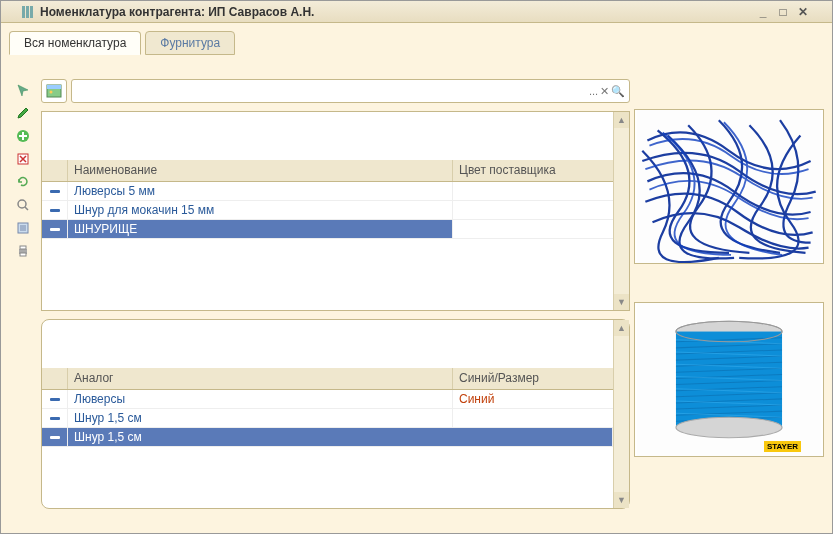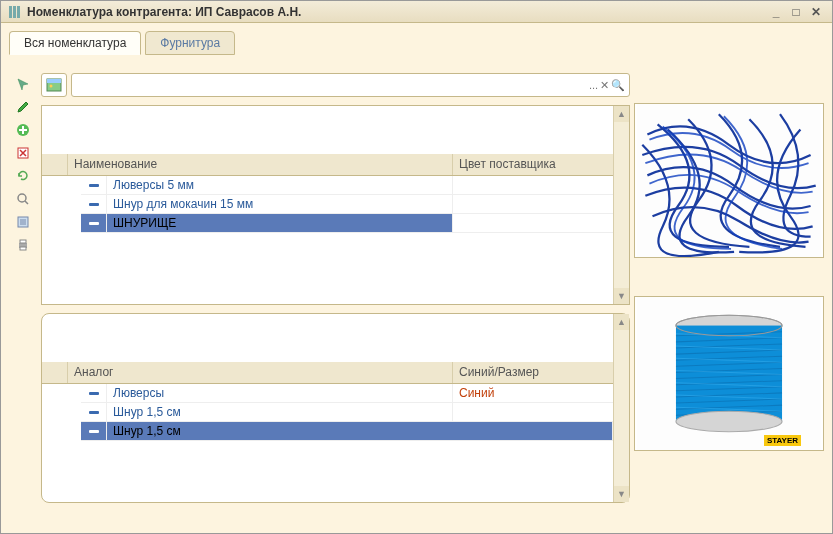--- a/index.html
+++ b/index.html
@@ -1,23 +1,23 @@
 <!DOCTYPE html>
 <html><head>
 <meta charset="utf-8">
 <style>
 * { box-sizing: border-box; margin: 0; padding: 0; }
 body { font-family: Arial, sans-serif; font-size: 12px; background: #fff; }
 .window { width: 833px; height: 534px; background: #fdf6e3; border: 1px solid #999; display: flex; flex-direction: column; }
-.titlebar { height: 22px; background: linear-gradient(#f3ecd9, #e8ddc0); display: flex; align-items: center; padding: 0 7px; border-bottom: 1px solid #c5b88a; justify-content: flex-end; }
+.titlebar { height: 22px; background: linear-gradient(#f3ecd9, #e8ddc0); display: flex; align-items: center; padding: 0 20px; border-bottom: 1px solid #c5b88a; justify-content: flex-end; }
 .titlebar-icon { width: 14px; height: 14px; margin-right: 5px; display: inline-block; }
 .titlebar-icon svg { width: 14px; height: 14px; }
 .title-text { flex: 1; font-size: 12px; color: #333; font-weight: bold; }
 .win-btn { width: 18px; height: 16px; margin-left: 2px; display: flex; align-items: center; justify-content: center; cursor: pointer; color: #555; font-weight: bold; font-size: 12px; }
-.content { flex: 1; padding: 8px; display: flex; flex-direction: column; gap: 18px; background: #fdf4df; }
+.content { flex: 1; padding: 8px; display: flex; flex-direction: column; gap: 24px; background: #fdf4df; }
 .tabs { display: flex; gap: 4px; }
 .tab { padding: 4px 14px; background: #f0e8d0; border: 1px solid #c5b88a; border-radius: 4px 4px 0 0; color: #5a7aa3; cursor: pointer; font-size: 12px; }
 .tab.active { background: #fffef8; border-bottom: 1px solid #fffef8; color: #333; }
 .main-area { flex: 1; display: flex; gap: 4px; }
 .left-toolbar { width: 28px; display: flex; flex-direction: column; gap: 5px; align-items: center; padding-top: 2px; }
 .tb-btn { width: 20px; height: 18px; display: flex; align-items: center; justify-content: center; cursor: pointer; }
 .center-col { flex: 1; display: flex; flex-direction: column; gap: 8px; }
 .search-row { display: flex; gap: 4px; align-items: center; }
 .sq-btn { width: 26px; height: 24px; background: #fff; border: 1px solid #c5b88a; border-radius: 3px; display: flex; align-items: center; justify-content: center; cursor: pointer; }
 .search-box { flex: 1; height: 24px; background: #fff; border: 1px solid #c5b88a; border-radius: 3px; display: flex; align-items: center; }
@@ -26,23 +26,23 @@
 .search-aux span { cursor: pointer; font-size: 11px; }
 .grid-wrap { background: #fff; border: 1px solid #c5b88a; display: flex; }
 .grid-wrap.top { height: 200px; }
 .grid-wrap.bottom { height: 190px; border-radius: 8px; }
 .grid { flex: 1; display: flex; flex-direction: column; overflow: hidden; margin-top: 48px; }
 .grid-header { display: flex; background: #efe7ce; border-bottom: 1px solid #c5b88a; height: 22px; }
 .gh-cell { padding: 3px 6px; border-right: 1px solid #d8ceab; color: #555; font-size: 12px; }
 .gh-blank { width: 26px; border-right: 1px solid #d8ceab; }
 .gh-name { flex: 1; }
 .gh-color { width: 160px; border-right: none; }
-.grid-body { flex: 1; overflow: auto; padding-left: 39px; }
+.grid-body { flex: 1; overflow: auto; }
 .grid-row { display: flex; height: 19px; align-items: stretch; border-bottom: 1px solid #eee; }
-.grid-row.selected .gc-name { background: #5a7ab8; color: #000000; text-align: right; }
+.grid-row.selected .gc-name { background: #5a7ab8; color: #ffffff; text-align: right; }
 .grid-row.selected .gc-blank { background: #5a7ab8; }
 .gc-blank { width: 26px; border-right: 1px solid #eee; display: flex; align-items: center; justify-content: center; }
 .gc-name { flex: 1; padding: 2px 6px; border-right: 1px solid #eee; color: #2a5a9a; font-size: 12px; display: flex; align-items: center; }
 .gc-color { width: 160px; padding: 2px 6px; color: #c2410c; font-size: 12px; display: flex; align-items: center; }
 .row-marker { width: 10px; height: 3px; background: #3a6ab0; border-radius: 1px; }
 .scroll-col { width: 16px; background: #f4edd7; border-left: 1px solid #d8ceab; display: flex; flex-direction: column; }
 .scroll-btn { height: 16px; display: flex; align-items: center; justify-content: center; color: #888; font-size: 9px; cursor: pointer; background: #ece3c6; }
 .scroll-track { flex: 1; }
 .right-col { width: 190px; display: flex; flex-direction: column; gap: 8px; padding-top: 30px; }
 .preview { background: #fff; border: 1px solid #c5b88a; height: 155px; display: flex; align-items: center; justify-content: center; position: relative; overflow: hidden; }

